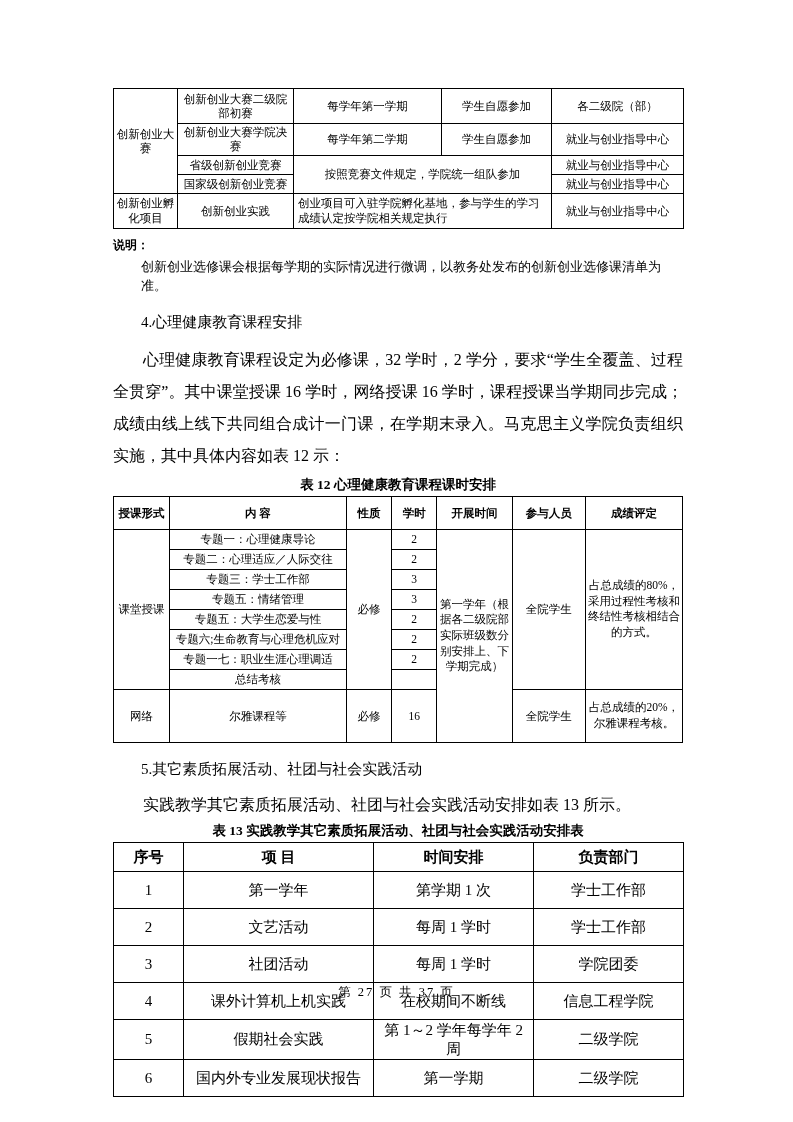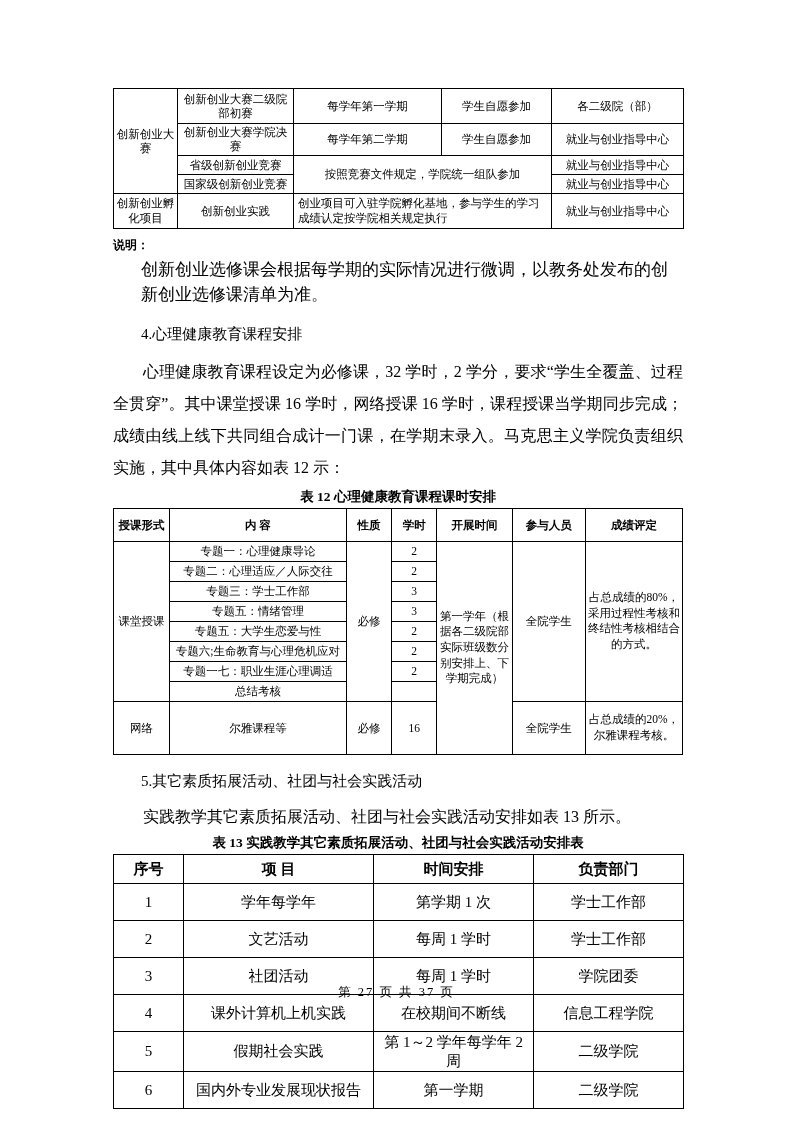--- a/index.html
+++ b/index.html
@@ -58,21 +58,21 @@
     margin-top: 8px;
     font-size: 12px;
   }
   .note-label {
     font-weight: bold;
     font-size: 12px;
   }
   .note-text {
     margin-top: 3px;
     margin-left: 28px;
-    font-size: 17px;
+    font-size: 13px;
     line-height: 1.5;
   }
 
   
   .heading {
     margin-top: 14px;
     font-size: 15px;
     text-indent: 28px;
     line-height: 1.6;
   }
@@ -264,21 +264,21 @@
       </colgroup>
       <tbody>
         <tr class="hdr">
           <td>序号</td>
           <td>项  目</td>
           <td>时间安排</td>
           <td>负责部门</td>
         </tr>
         <tr>
           <td>1</td>
-          <td>学年每学年</td>
+          <td>第一学年</td>
           <td>第学期 1 次</td>
           <td>学士工作部</td>
         </tr>
         <tr>
           <td>2</td>
           <td>文艺活动</td>
           <td>每周 1 学时</td>
           <td>学士工作部</td>
         </tr>
         <tr>

